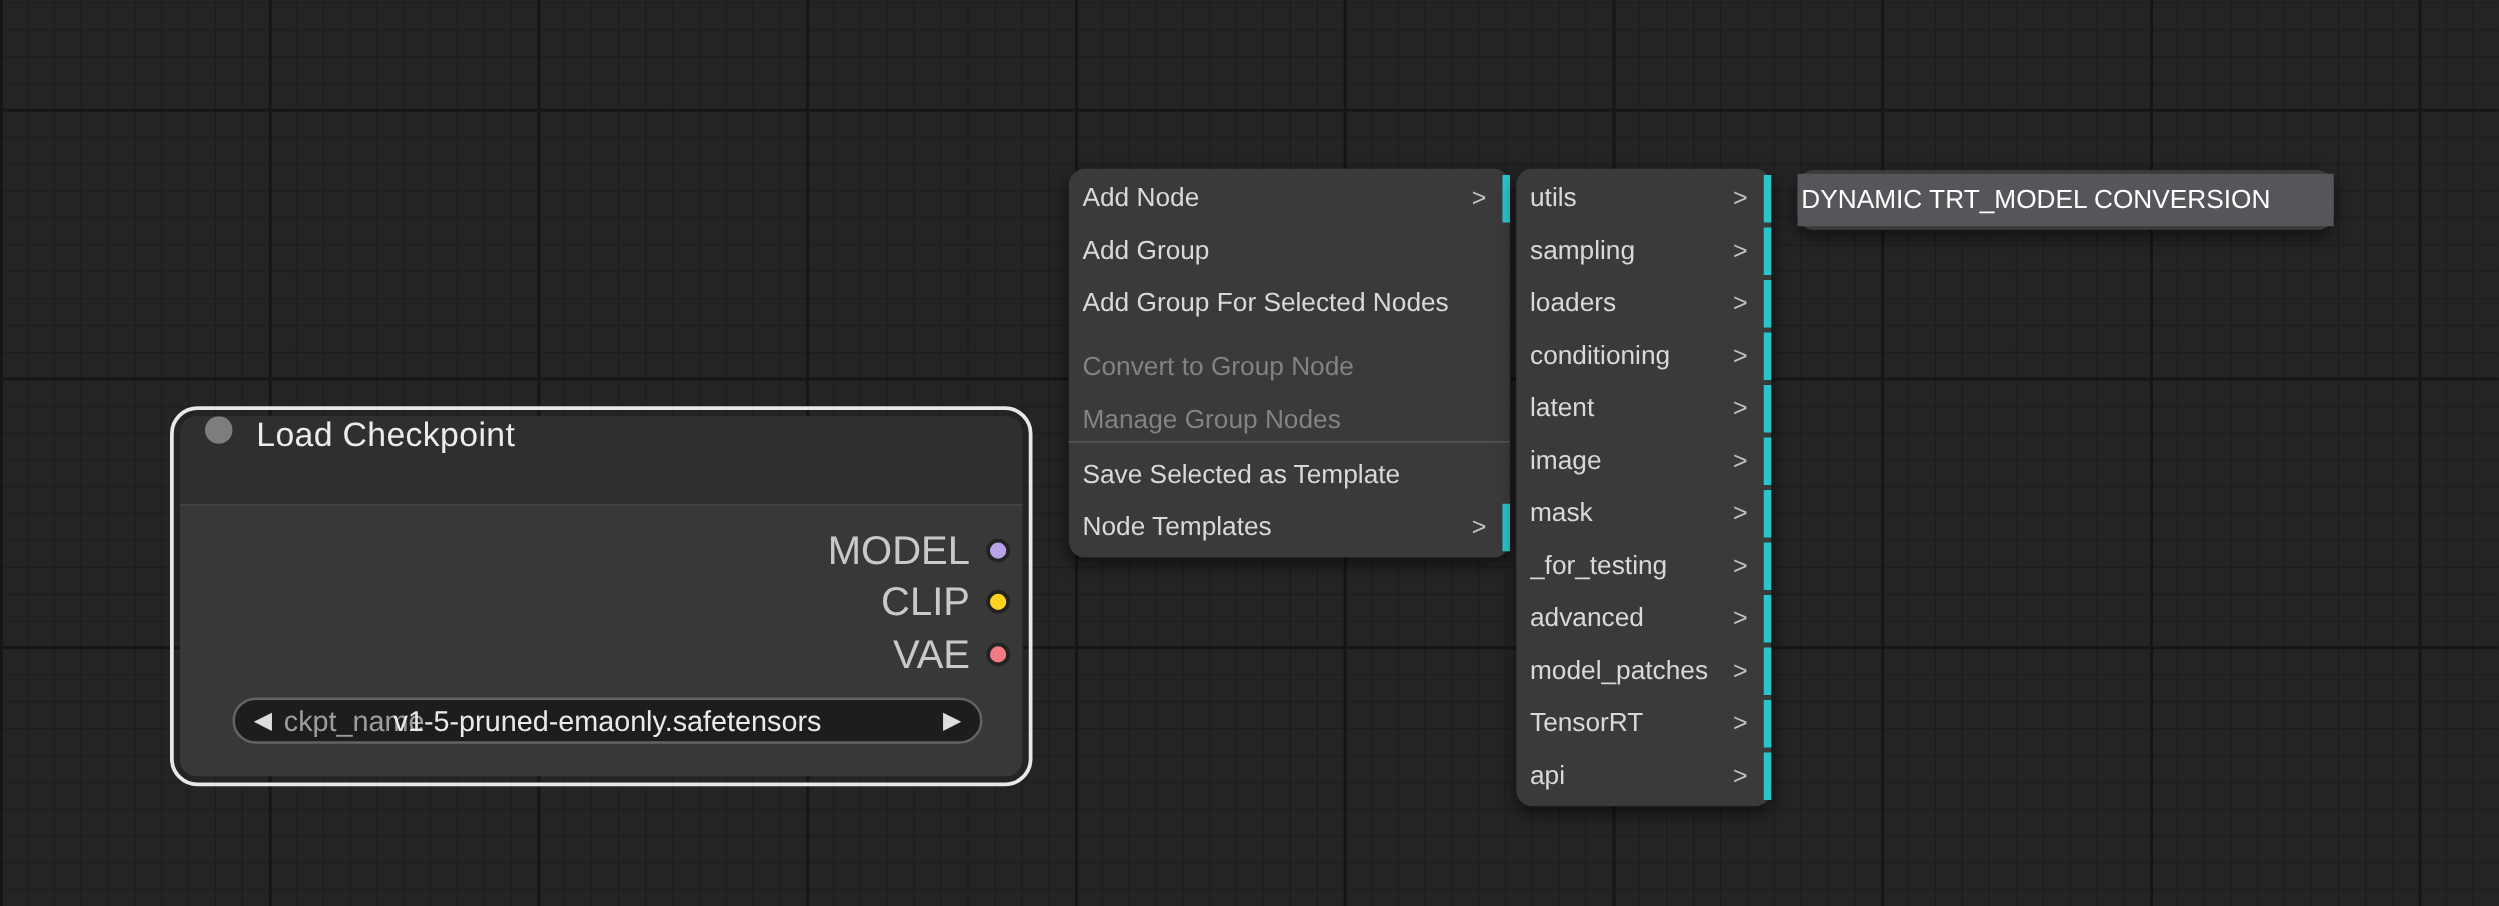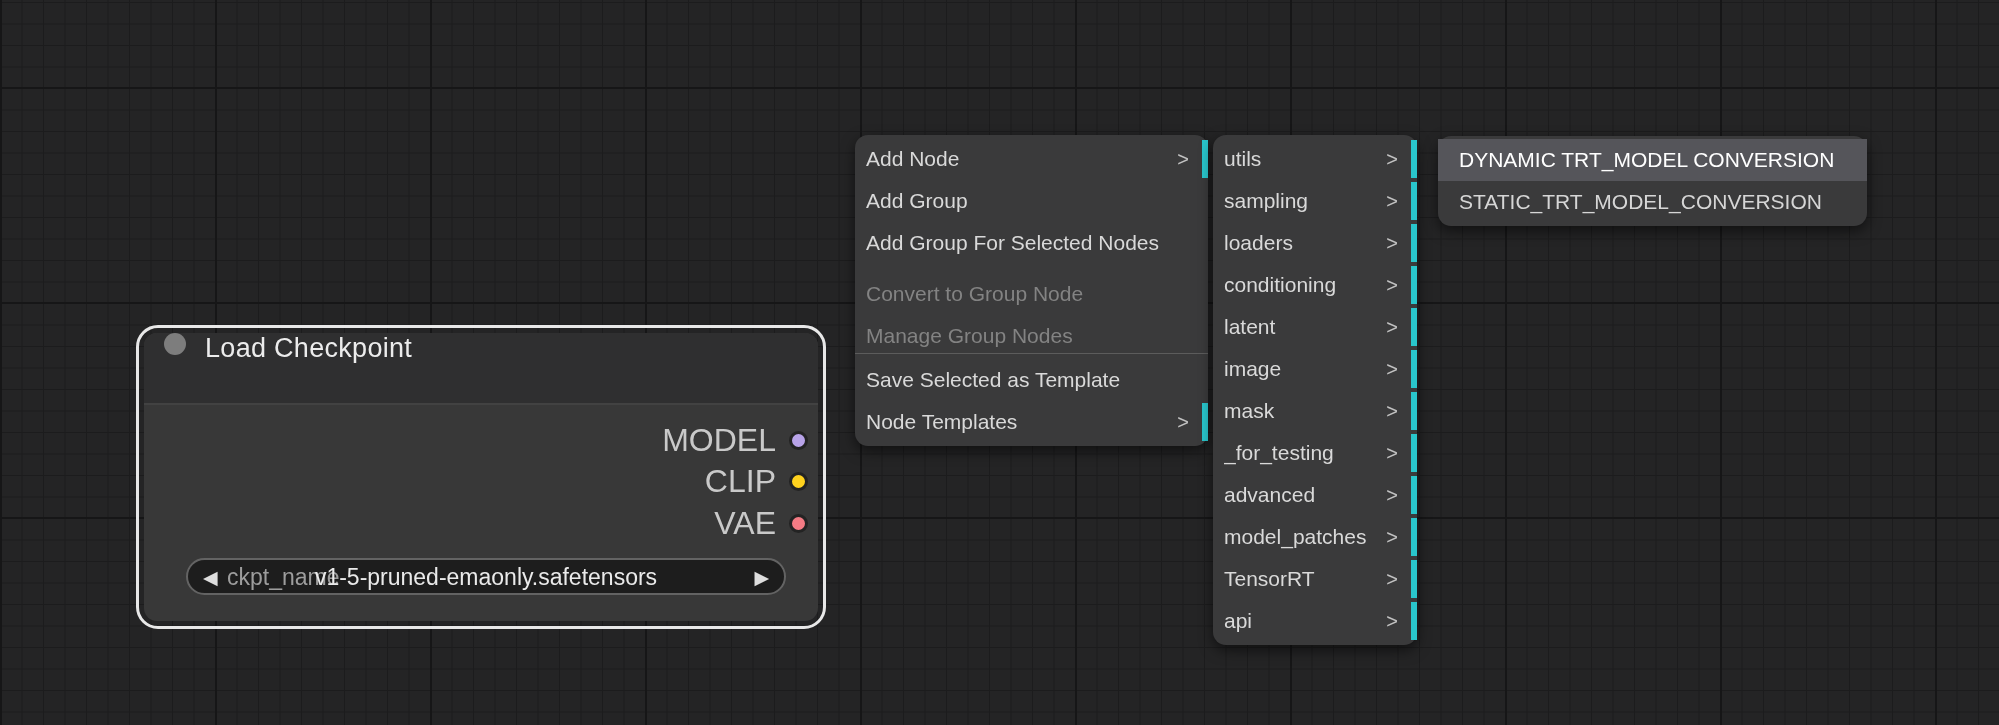--- a/index.html
+++ b/index.html
@@ -70,21 +70,21 @@
   .menu3 { left: 1438px; top: 136px; width: 429px; }
   .mi {
     height: 42px; display: flex; align-items: center; position: relative;
     padding: 0 10px 0 11px; color: #d9d9d9; white-space: nowrap; cursor: pointer;
   }
   .mi .lbl { flex: 1; overflow: hidden; }
   .mi .arr { color: #c2c2c2; margin-right: 9px; font-size: 20px; }
   .mi .bar { position: absolute; right: 0; top: 2px; bottom: 2px; width: 6px; }
   .mi.dis { color: #838383; cursor: default; align-items: flex-end; }
   .sep { height: 1px; background: #5c5c5c; margin: 5px 0; }
-  .menu3 .mi { padding-left: 21px; color: #d6d6d6; }
+  .menu3 .mi { padding-left: 3px; color: #d6d6d6; }
   .menu3 .mi.hl { color: #ffffff; }
 </style>
 </head>
 <body>
 
 <div class="node-wrap">
   <div class="node">
     <div class="node-title">
       <span class="node-dot" style="background-color: rgb(125, 125, 125);"></span>
       <span class="node-title-text">Load Checkpoint</span>
@@ -201,16 +201,13 @@
     <span class="lbl">api</span>
     <span class="arr">&gt;</span>
     <span class="bar" style="background-color: rgb(41, 197, 203);"></span>
   </div>
 </div>
 
 <div class="menu menu3">
   <div class="mi hl" style="background-color: rgb(85, 85, 90);">
     <span class="lbl">DYNAMIC TRT_MODEL CONVERSION</span>
   </div>
-  <div class="mi">
-    <span class="lbl">STATIC_TRT_MODEL_CONVERSION</span>
-  </div>
 </div>
 
 </body></html>

